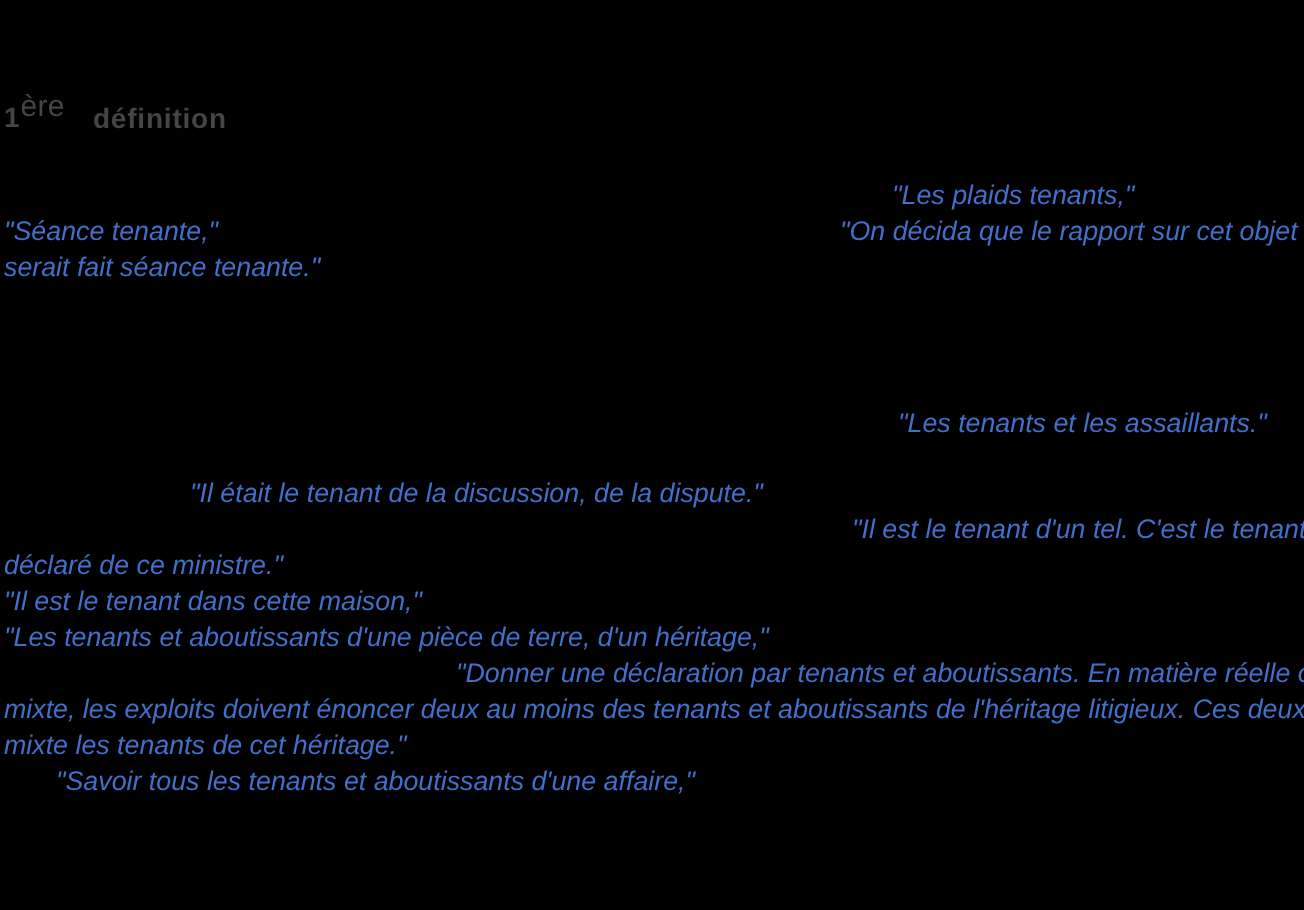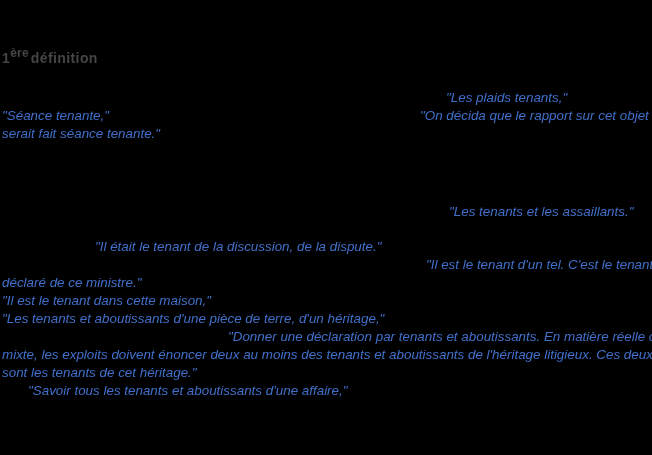--- a/index.html
+++ b/index.html
@@ -18,27 +18,27 @@
   .heading {
     position: absolute;
     font-weight: bold;
     font-size: 14px;
     line-height: 17px;
     color: var(--head, #454545);
     letter-spacing: 0.4px;
     white-space: pre;
   }
   .heading sup {
-    font-size: 12px;
-    font-weight: bold;
+    font-size: 15px;
+    font-weight: normal;
     vertical-align: super;
     letter-spacing: 0.2px;
   }
   .heading .heading-label {
-    margin-left: 2px;
+    margin-left: 14px;
   }
   .quote {
     position: absolute;
     font-style: italic;
     font-size: 13.4px;
     line-height: 17px;
     color: var(--quote, #4170cb);
     white-space: pre;
   }
 </style>
@@ -56,16 +56,16 @@
 
 
   <span class="quote" style="left:449px; top:203px;">"Les tenants et les assaillants."</span>
   <span class="quote" style="left:95px; top:238px;">"Il était le tenant de la discussion, de la dispute."</span>
   <span class="quote" style="left:426px; top:256px;">"Il est le tenant d'un tel. C'est le tenant</span>
   <span class="quote" style="left:2px; top:274px;">déclaré de ce ministre."</span>
   <span class="quote" style="left:2px; top:292px;">"Il est le tenant dans cette maison,"</span>
   <span class="quote" style="left:2px; top:310px;">"Les tenants et aboutissants d'une pièce de terre, d'un héritage,"</span>
   <span class="quote" style="left:228px; top:328px;">"Donner une déclaration par tenants et aboutissants. En matière réelle ou</span>
   <span class="quote" style="left:2px; top:346px;">mixte, les exploits doivent énoncer deux au moins des tenants et aboutissants de l'héritage litigieux. Ces deux chemins</span>
-  <span class="quote" style="left:2px; top:364px;">sont les tenants de cet héritage."</span>
+  <span class="quote" style="left:2px; top:364px;">mixte les tenants de cet héritage."</span>
   <span class="quote" style="left:28px; top:382px;">"Savoir tous les tenants et aboutissants d'une affaire,"</span>
 
 </div>
 
 </body></html>

